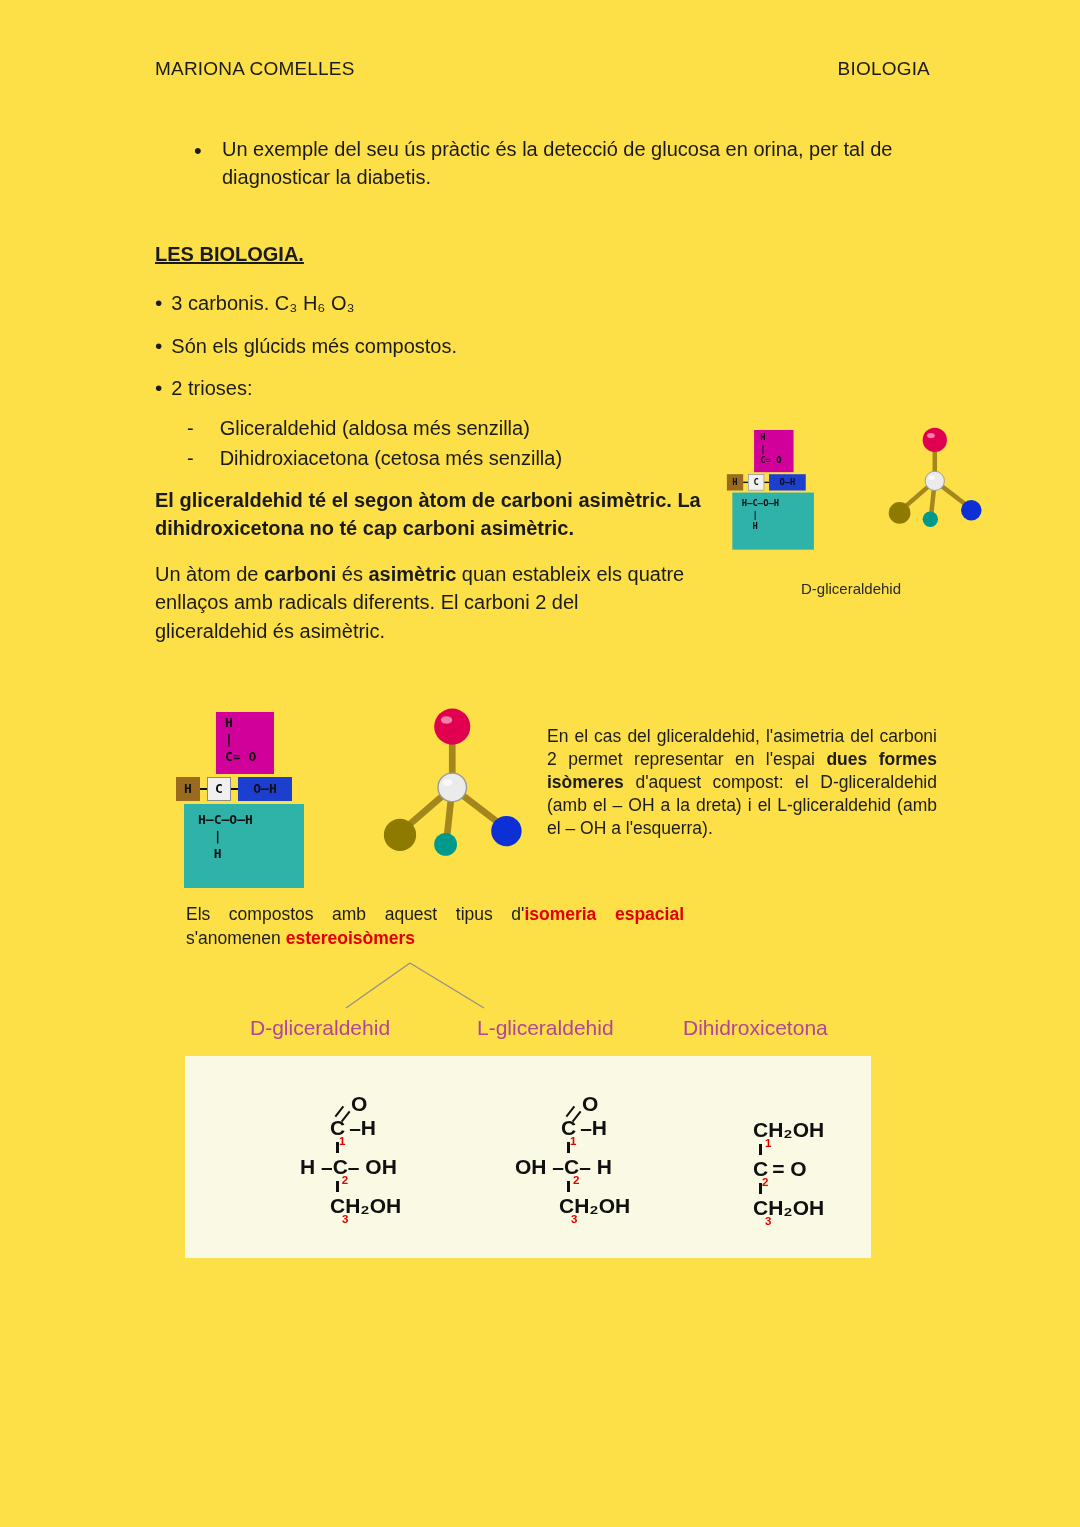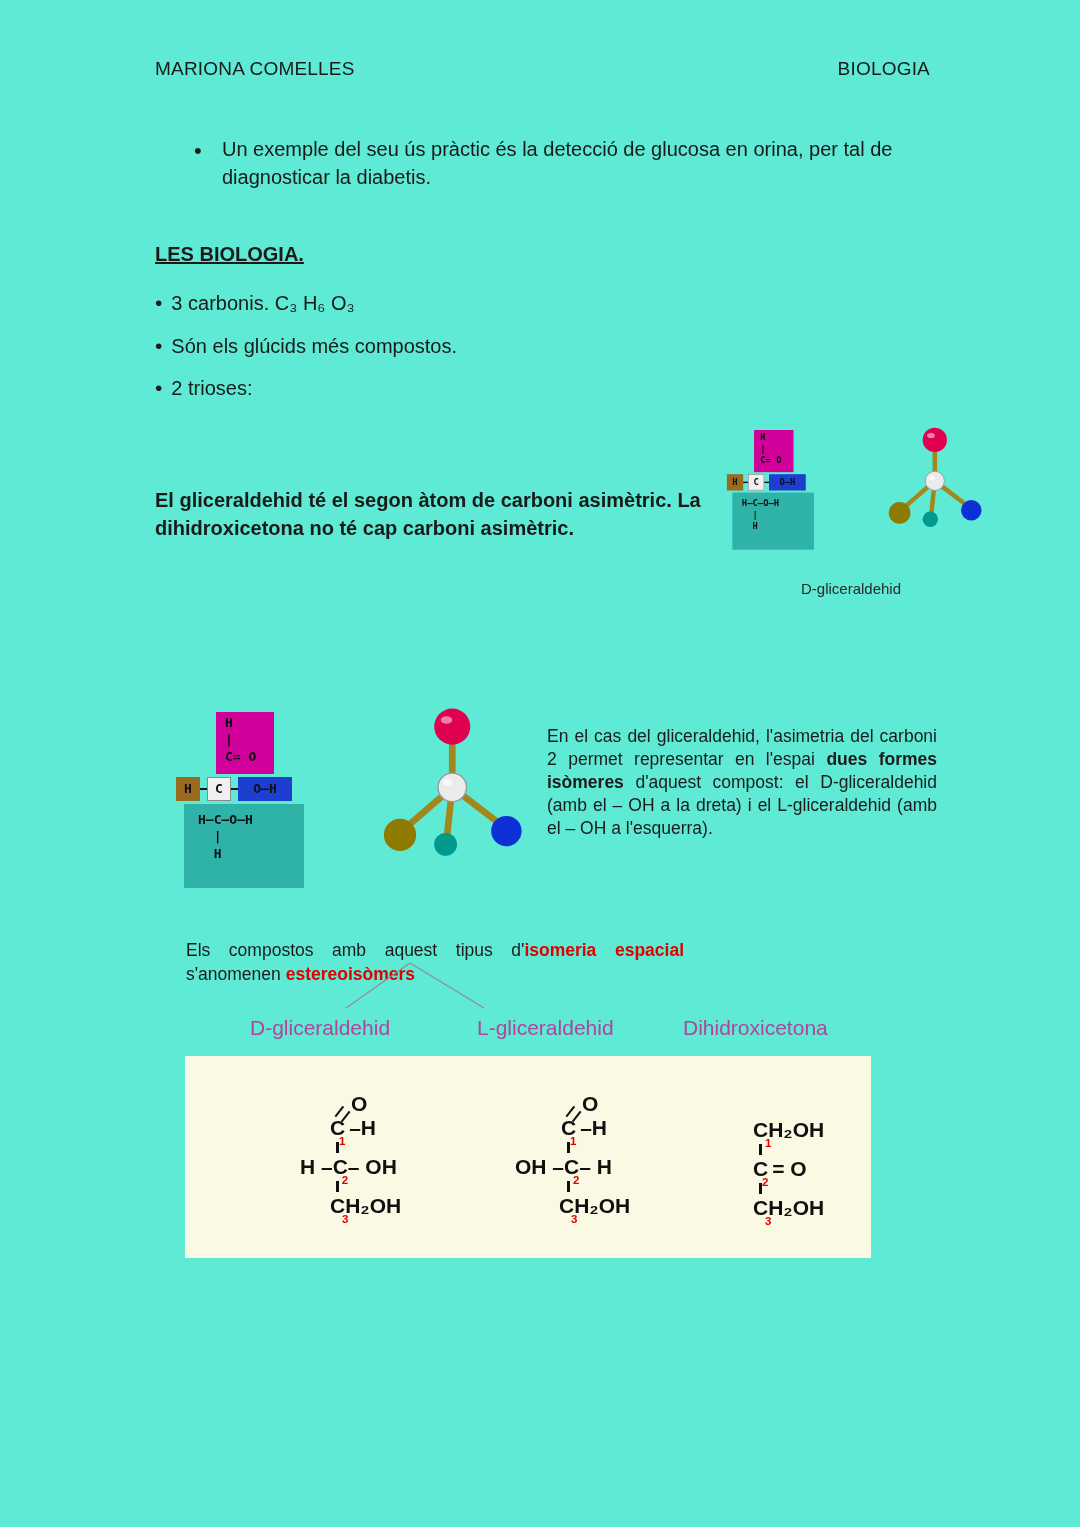--- a/index.html
+++ b/index.html
@@ -1,16 +1,16 @@
 <!DOCTYPE html>
 <html><head>
 <meta charset="utf-8">
 <style>
   html,body {margin:0; padding:0; background:#ffffff;}
-  .page {position:relative; width:1080px; height:1527px; background:#5eead4; overflow:hidden;
+  .page {position:relative; width:1080px; height:1527px; background:#fde047; overflow:hidden;
          font-family:"Liberation Sans","DejaVu Sans",sans-serif; color:#1a1a1a;}
 
   
   .hdr {position:absolute; top:58px; font-size:19px; letter-spacing:.2px;}
   .hdr-left {left:155px;}
   .hdr-right {right:150px;}
 
   
   .intro-item {position:absolute; left:192px; top:126px; width:700px; font-size:20px; line-height:1.42; padding-left:30px;margin-top:9px;}
   .intro-item::before {content:"•"; position:absolute; left:2px; top:0; font-size:22px;}
@@ -43,21 +43,21 @@
   
   .fig-small {position:absolute; left:716px; top:422px; width:290px; height:185px;}
   .sm-blocks {position:absolute; left:0; top:8px; transform:scale(.68); transform-origin:top left;}
   .sm-model {position:absolute; left:158px; top:0; transform:scale(.64); transform-origin:top left;}
   .fig-caption {position:absolute; left:10px; top:158px; width:250px; text-align:center; font-size:15px; color:#2a2a2a;}
 
   
   .blocks-large {position:absolute; left:160px; top:712px;}
   .model-large {position:absolute; left:362px; top:700px; transform:scale(.95); transform-origin:top left;}
   .iso-para {position:absolute; left:547px; top:700px; width:390px; font-size:17.5px; line-height:1.32; text-align:justify; color:#1c1c1c;margin-top:25px;}
-  .stereo-para {position:absolute; left:186px; top:903px; width:498px; font-size:17.5px; line-height:1.35; text-align:justify; color:#1c1c1c;margin-top:36px;}
+  .stereo-para {position:absolute; left:186px; top:903px; width:498px; font-size:17.5px; line-height:1.35; text-align:justify; color:#1c1c1c;}
 
   .vlines {position:absolute; left:290px; top:960px;}
 
   .lab {position:absolute; top:1016px; font-size:21px;}
   .lab-d {left:250px;} .lab-l {left:477px;} .lab-k {left:683px;}
 
   
   .panel {position:absolute; left:185px; top:1056px; width:686px; height:202px;}
   .formula {position:absolute; font-weight:bold; font-size:21px; color:#101010;}
   .f1 {left:115px; top:36px;}
@@ -83,23 +83,26 @@
   <div class="intro-item">
     <span>Un exemple del seu ús pràctic és la detecció de glucosa en orina, per tal de diagnosticar la diabetis.</span>
   </div>
 
   <div class="sec-title">LES BIOLOGIA.</div>
 
   <div class="blt" style="top:291px"><span>3 carbonis. C₃ H₆ O₃</span></div>
   <div class="blt" style="top:334px"><span>Són els glúcids més compostos.</span></div>
   <div class="blt" style="top:376px"><span>2 trioses:</span></div>
 
+  <div class="sub" style="top:417px"><span>Gliceraldehid (aldosa més senzilla)</span></div>
+  <div class="sub" style="top:447px"><span>Dihidroxiacetona (cetosa més senzilla)</span></div>
 
   <div class="boldp">El gliceraldehid té el segon àtom de carboni asimètric. La dihidroxicetona no té cap carboni asimètric.</div>
 
+  <div class="asymp"><span>Un àtom de </span><span style="font-weight: bold;">carboni</span><span> és </span><span style="font-weight: bold;">asimètric</span><span> quan estableix els quatre enllaços amb radicals diferents. El carboni 2 del gliceraldehid és asimètric.</span></div>
 
   <div class="fig-small">
     <div class="sm-blocks">
       <div class="blocks">
         <div class="blk pinkbox" style="background: rgb(209, 0, 155);">
           <pre class="btx">H
 |
 C= O</pre>
         </div>
         <div class="brow">

